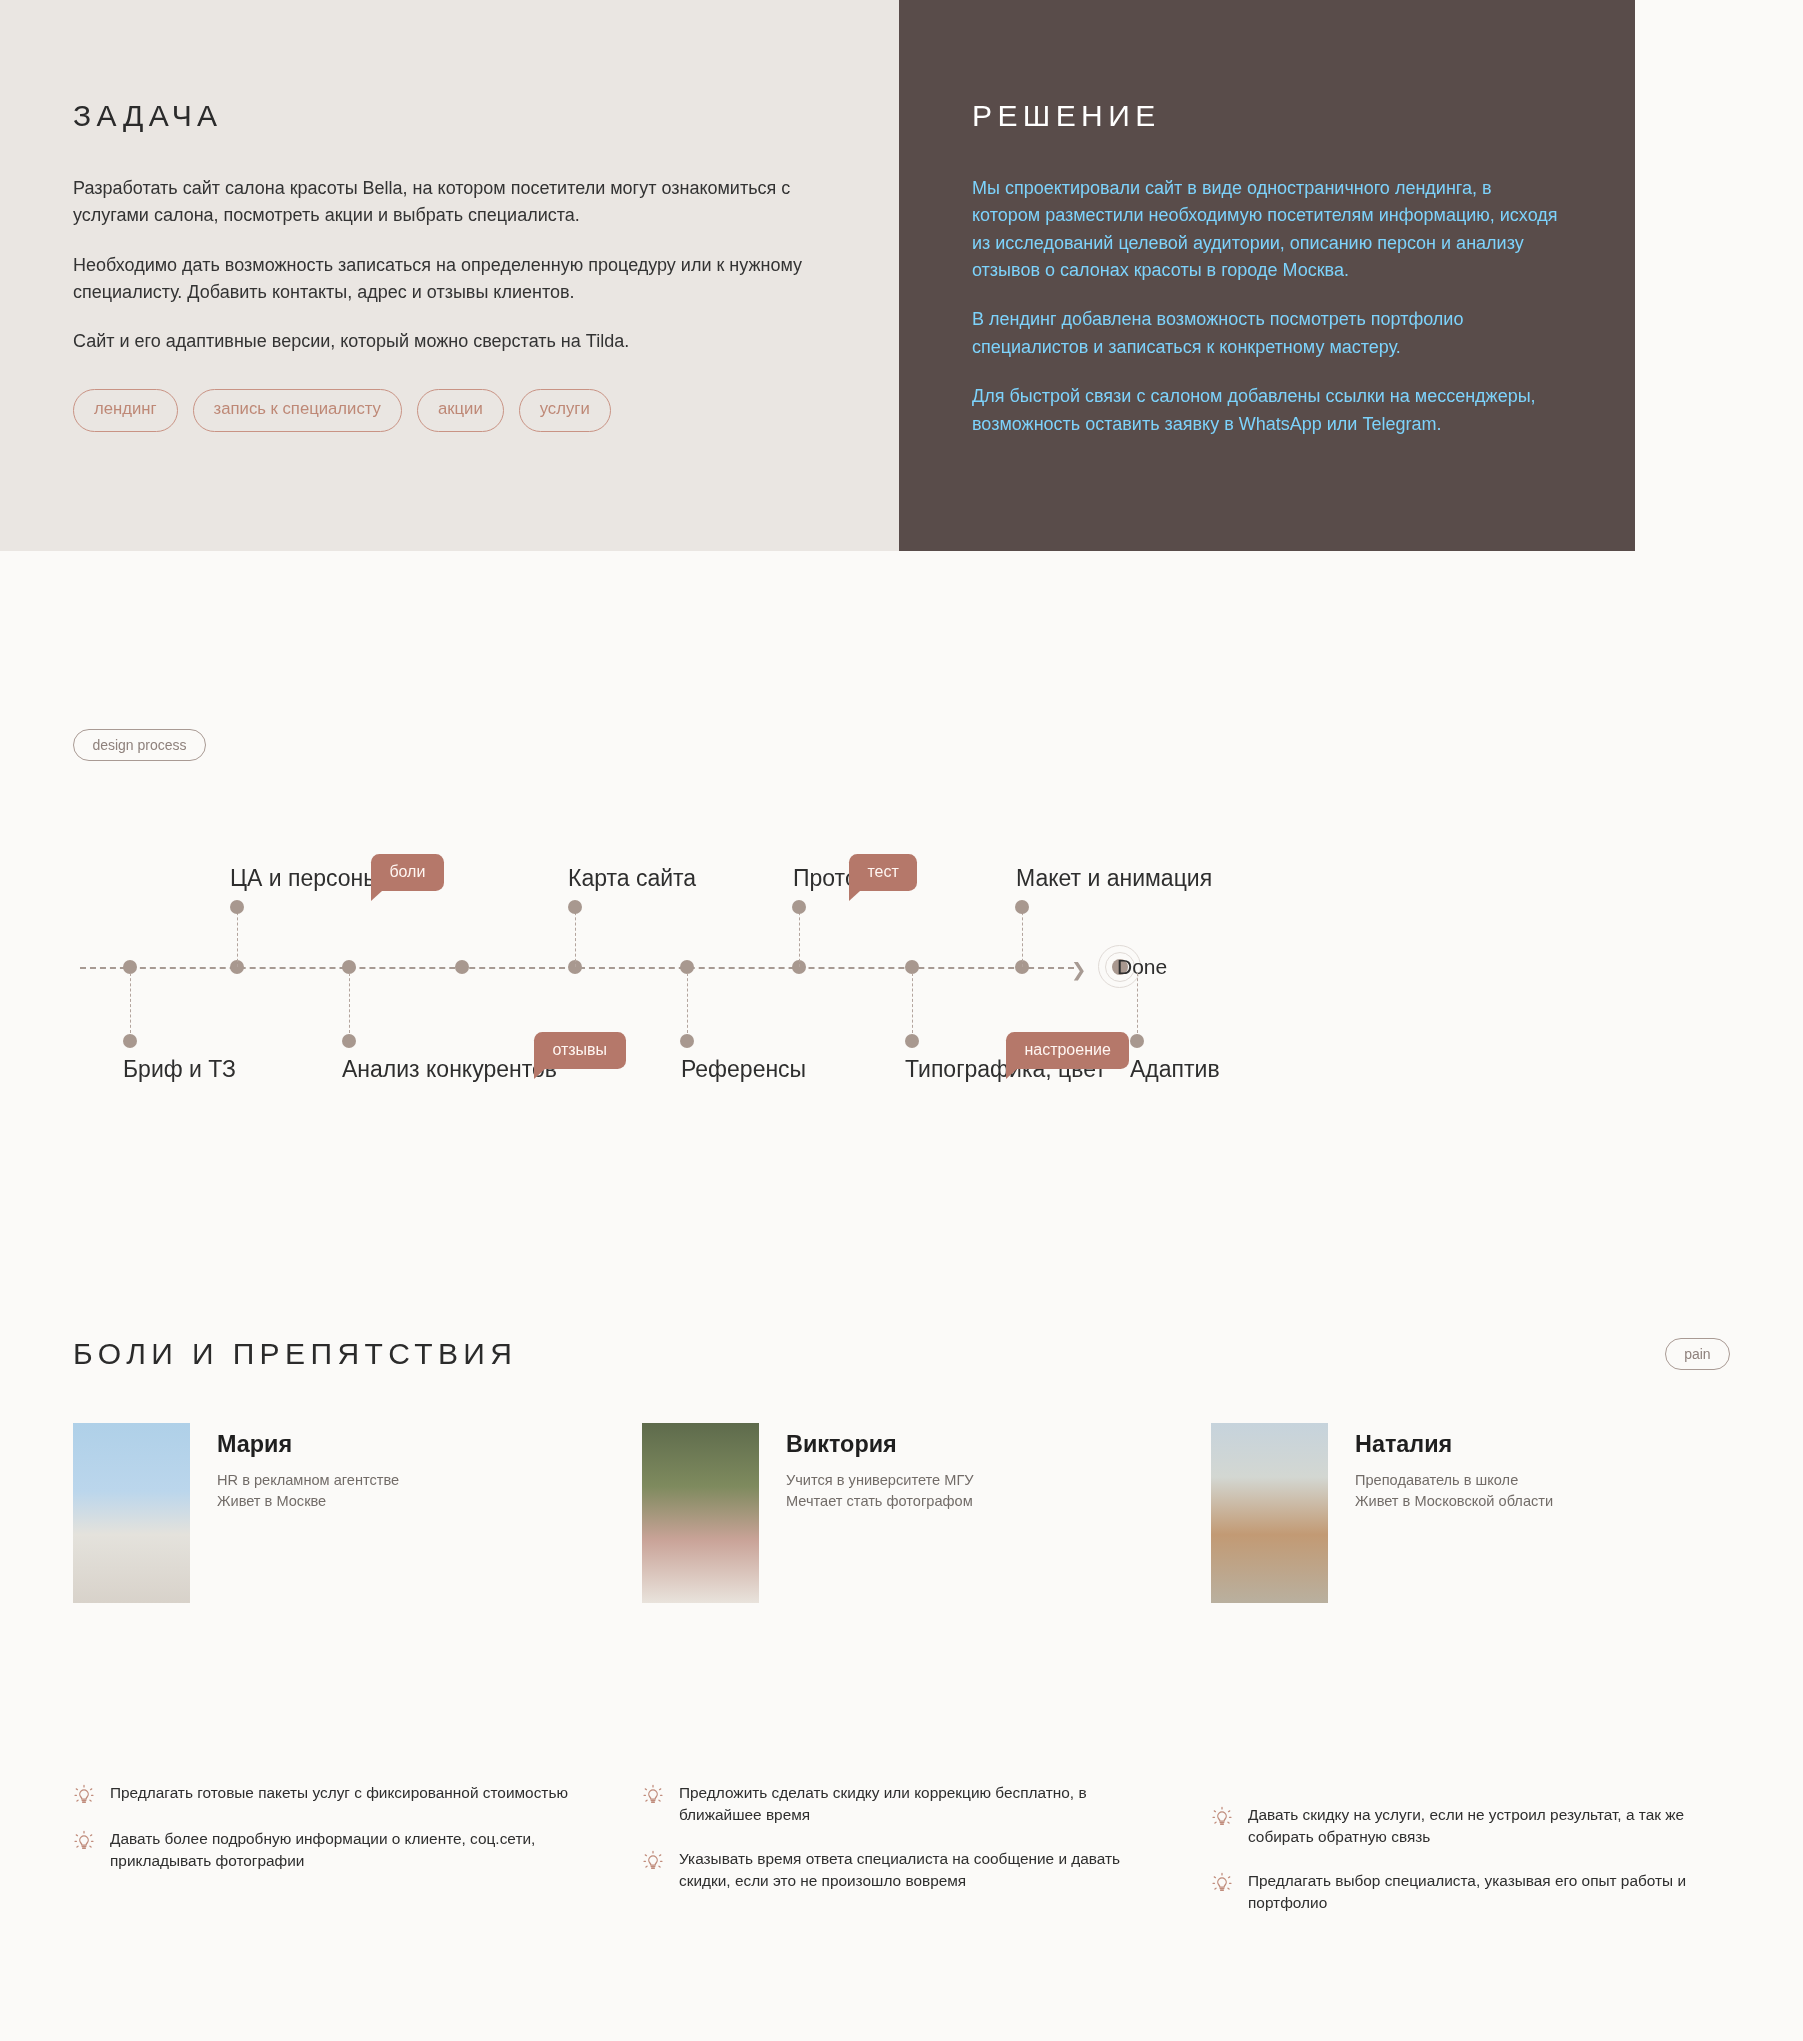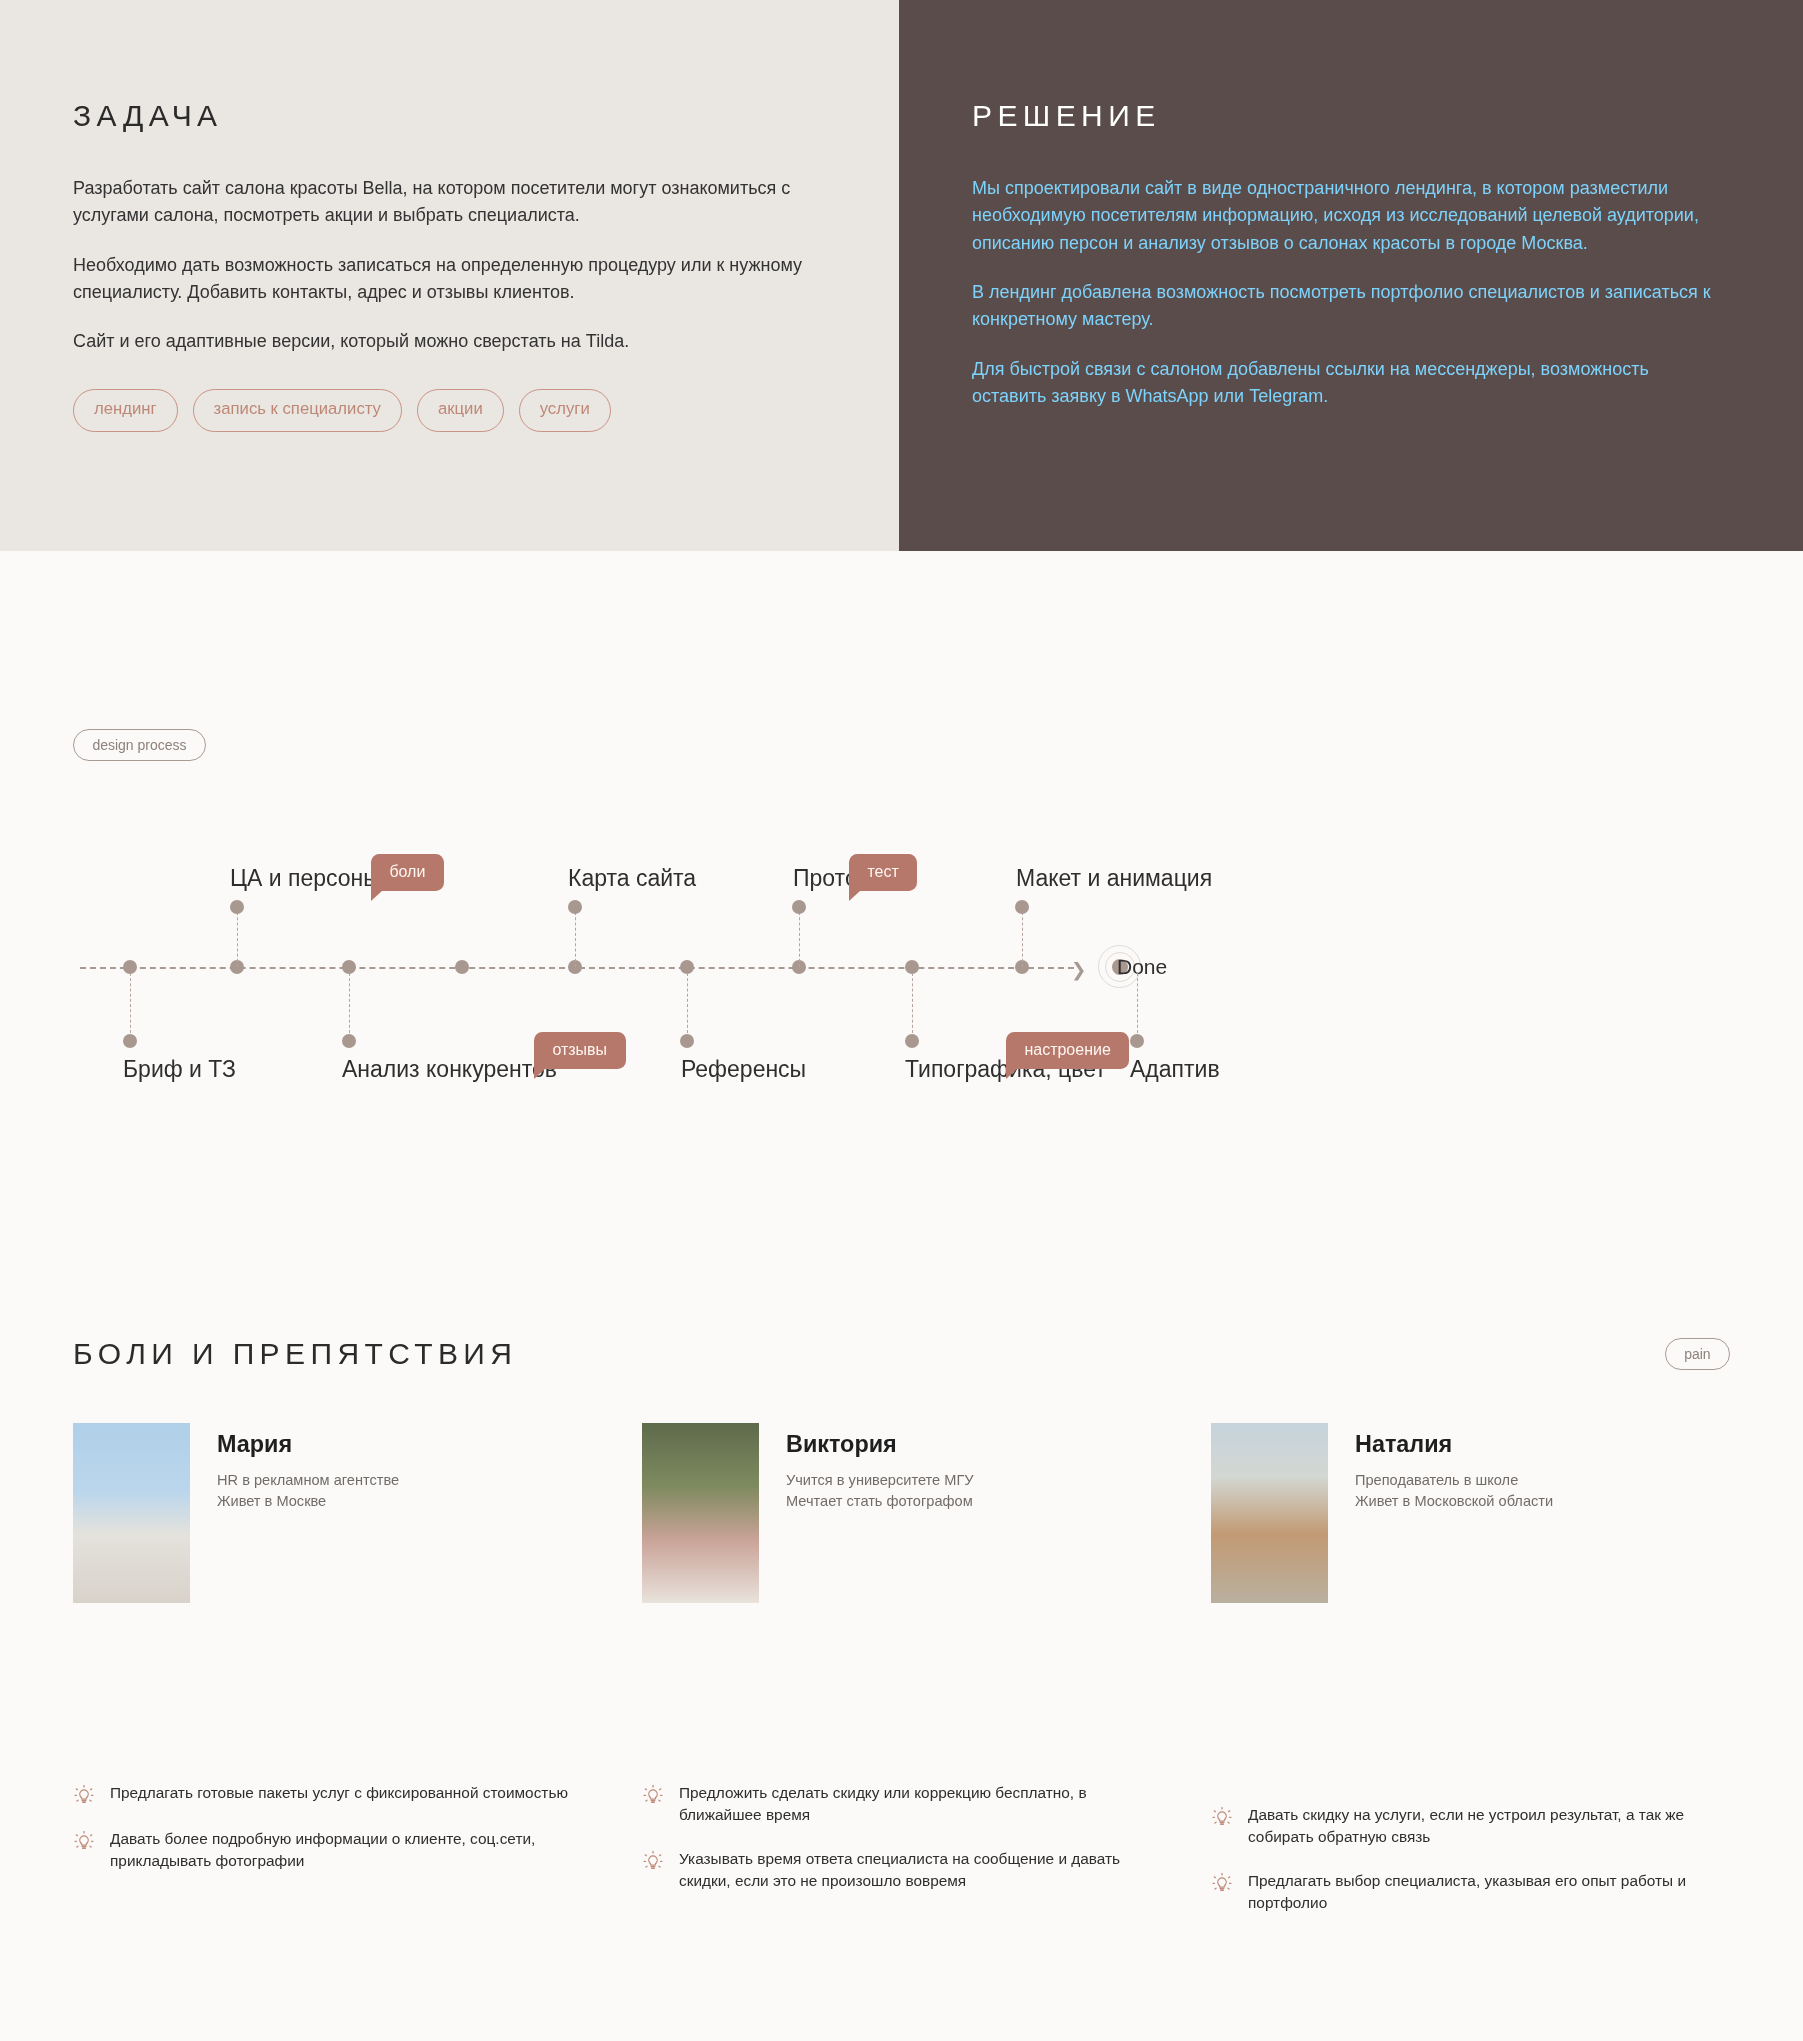--- a/index.html
+++ b/index.html
@@ -12,21 +12,21 @@
   body { width: 1803px; height: 2041px; overflow: hidden; position: relative; }
 
   
   .top-block { display: flex; width: 1803px; height: 551px; }
   .panel { padding: 99px 0 0 0; }
   .panel-task {
     width: 899px; background: #EAE6E2;
     padding-left: 73px; padding-right: 75px;
   }
   .panel-solution {
-    width: 904px; background: #594C4A;
+    width: 736px; background: #594C4A;
     padding-left: 73px; padding-right: 75px;
   }
   .panel h2 {
     font-weight: 400; font-size: 30px; letter-spacing: 5.4px;
     color: #2B2B2B; margin-bottom: 42px;
   }
   .panel-solution h2 { color: #FFFFFF; }
   .panel p {
     font-size: 18px; line-height: 1.52; color: #333333;
     margin-bottom: 22px; max-width: 751px;

